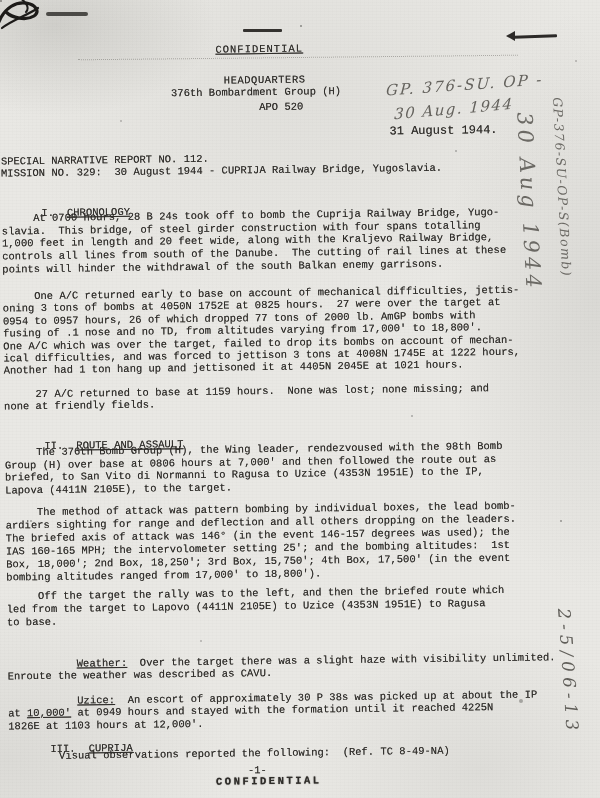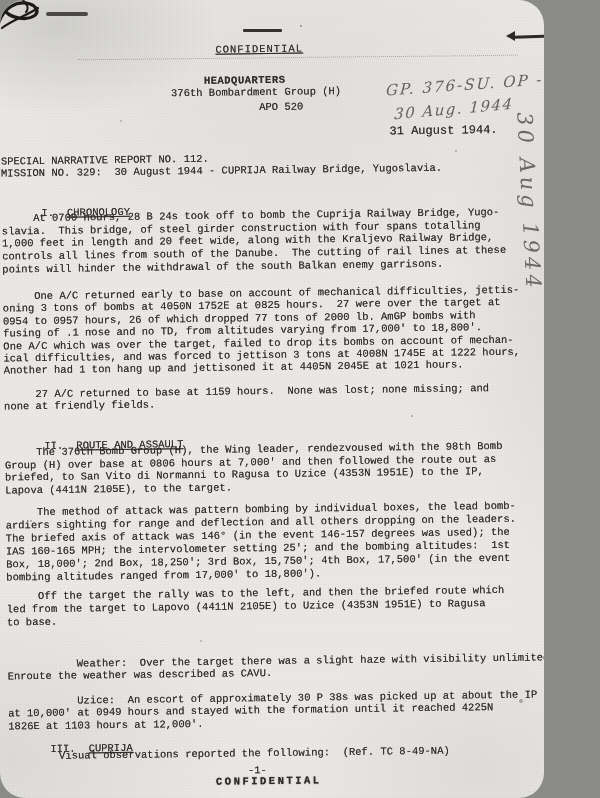--- a/index.html
+++ b/index.html
@@ -1,40 +1,39 @@
 <!DOCTYPE html>
 <html><head>
 <meta charset="utf-8">
 <style>
   html,body{margin:0;padding:0;}
   body{width:600px;height:798px;overflow:hidden;background:#8a8a86;}
   #page{
-    position:relative;width:544px;height:798px;overflow:hidden;
+    position:relative;width:600px;height:798px;overflow:hidden;
     background:
       radial-gradient(230px 130px at 55px 25px, rgba(110,110,104,.20), transparent 70%),
       radial-gradient(420px 300px at 300px 90px, rgba(120,120,114,.08), transparent 72%),
       radial-gradient(220px 420px at 596px 300px, rgba(115,115,110,.13), transparent 70%),
       radial-gradient(320px 240px at 10px 760px, rgba(120,120,115,.12), transparent 70%),
       radial-gradient(260px 200px at 480px 770px, rgba(120,120,115,.10), transparent 70%),
       repeating-linear-gradient(0deg, rgba(60,60,55,.015) 0 1px, transparent 1px 3px),
       repeating-linear-gradient(90deg, rgba(60,60,55,.012) 0 1px, transparent 1px 4px),
       #e9e8e4;
     font-family:"Liberation Mono", monospace;
     color:#2e2c29;
-    border-radius:25px;
   }
   
   #typed{position:absolute;left:0;top:0;width:600px;height:798px;
          transform:rotate(-0.75deg);transform-origin:40px 400px;}
   .t{position:absolute;font-size:10.5px;line-height:12.7px;white-space:pre-wrap;
      text-shadow:0 0 .5px rgba(40,38,35,.65);}
   .para{width:552px;}
   .sec-head .num{text-decoration:none;}
   .sec-head .label{margin-left:13px;text-decoration:underline;}
-  .u{}
+  .u{text-decoration:underline;}
   .conf-top{letter-spacing:1px;text-decoration:underline;}
   .conf-bottom{letter-spacing:2.5px;font-weight:bold;text-shadow:0 0 1px rgba(40,38,35,.8);}
   
   .mark{position:absolute;background:#34322f;}
   .dotted-line{position:absolute;border-bottom:1px dotted #7d7b76;opacity:.55;height:0;}
   .arrow-line{position:absolute;height:2.5px;background:#2c2a28;border-radius:1px;}
   .arrow-head{position:absolute;width:0;height:0;border-style:solid;}
   .specks{position:absolute;left:0;top:0;width:2px;height:2px;border-radius:50%;
           background:rgba(50,48,45,.55);
           box-shadow: 90px 330px 0 0 rgba(50,48,45,.4), 300px 25px 0 0 rgba(50,48,45,.5),
@@ -75,21 +74,21 @@
 
   <div>
     <div class="arrow-head" style="left:506px;top:31px;border-width:5px 9px 5px 0;border-color:transparent #2c2a28 transparent transparent;"></div>
     <div class="arrow-line" style="left:513px;top:35px;width:44px;transform:rotate(-2deg);"></div>
   </div>
 
   <div id="typed">
 
     <div class="t conf-top" style="left:220px;top:46px;">CONFIDENTIAL</div>
 
-    <div class="t" style="left:208px;top:77px;letter-spacing:.5px;font-weight:bold;">HEADQUARTERS</div>
+    <div class="t" style="left:228px;top:77px;letter-spacing:.5px;">HEADQUARTERS</div>
     <div class="t" style="left:175px;top:89px;">376th Bombardment Group (H)</div>
     <div class="t" style="left:263px;top:104px;">APO 520</div>
 
     <div class="t" style="left:393px;top:130px;font-size:12px;">31 August 1944.</div>
 
     <div class="t" style="left:4px;top:155px;">SPECIAL NARRATIVE REPORT NO. 112.</div>
     <div class="t" style="left:4px;top:167px;">MISSION NO. 329:  30 August 1944 - CUPRIJA Railway Bridge, Yugoslavia.</div>
 
     <div class="t sec-head" style="left:6px;top:194px;">
       <span class="num">I.</span><span class="label">CHRONOLOGY</span>

